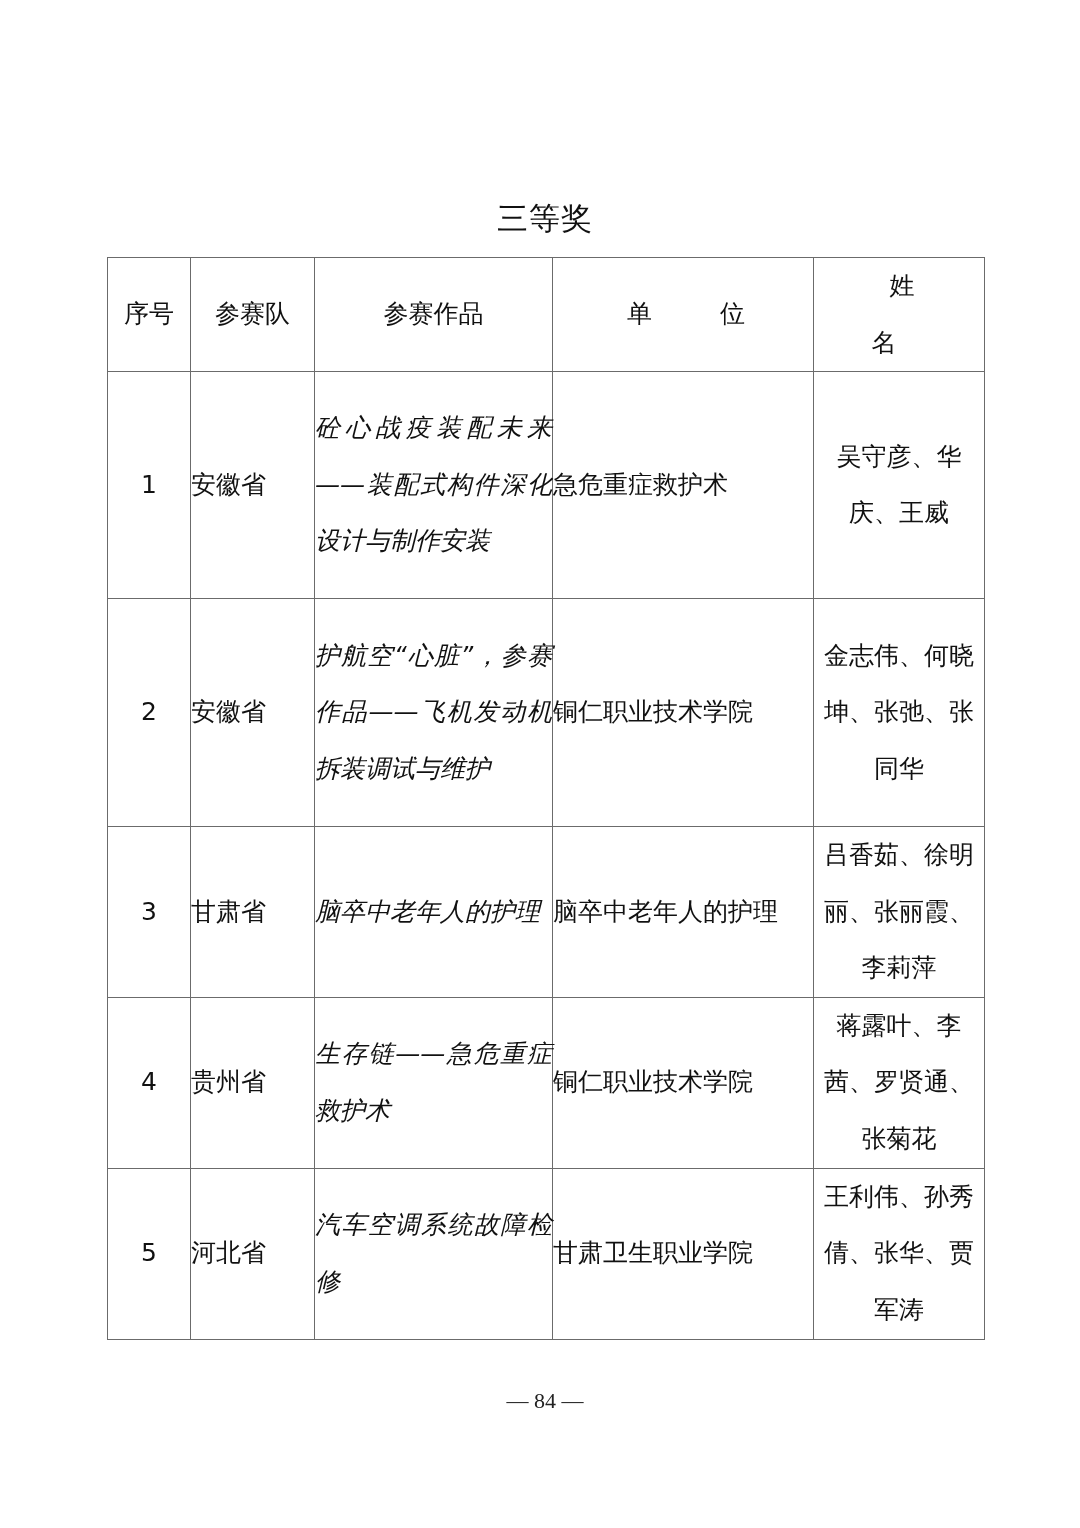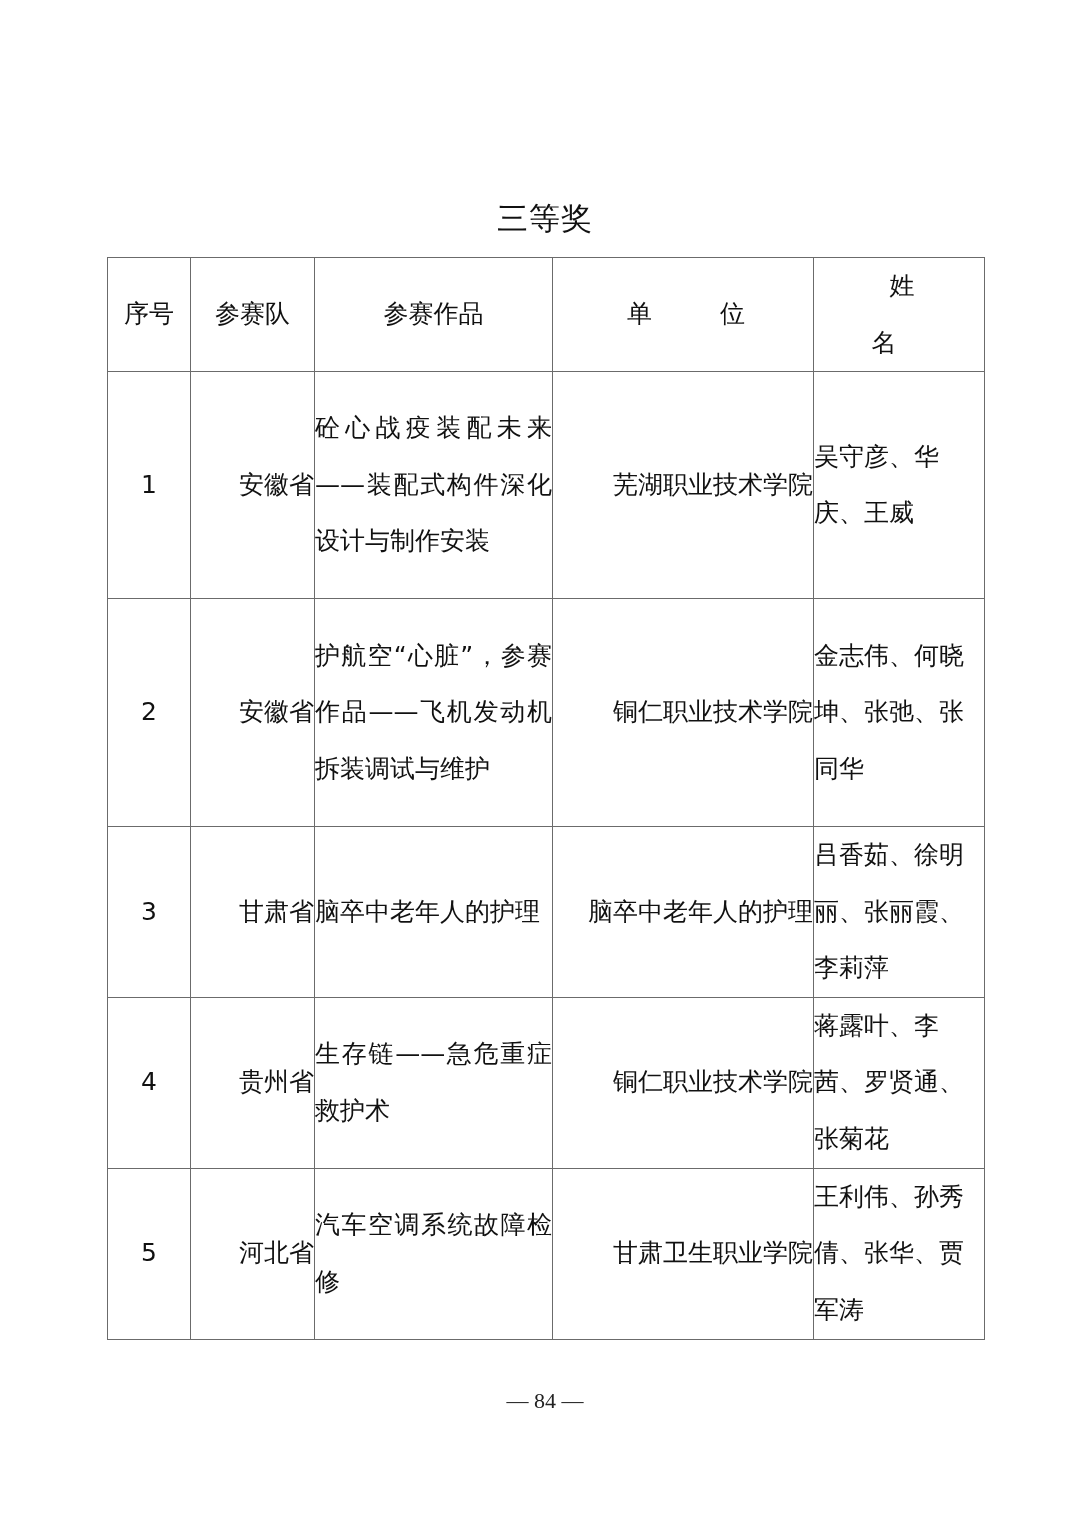--- a/index.html
+++ b/index.html
@@ -6,23 +6,23 @@
     body { width: 1080px; height: 1528px; position: relative; overflow: hidden;
            font-family: "DejaVu Sans", "Liberation Sans", sans-serif; color: #111; }
     .title { position: absolute; left: 0; width: 1090px; top: 196px; text-align: center;
              font-size: 31px; line-height: 44px; letter-spacing: 1px; }
     table.award { position: absolute; left: 107px; top: 257px; border-collapse: collapse;
                   table-layout: fixed; width: 877px; }
     table.award td, table.award th { border: 1.5px solid #6b6b6b; padding: 0; font-weight: normal;
                   font-size: 25px; line-height: 56.5px; vertical-align: middle; }
     th { text-align: center; height: 76px; }
     td.num { text-align: center; }
-    td.team, td.unit { text-align: right; padding-left: 9px; }
-    td.work { padding-left: 8px; padding-right: 6px; text-align: justify; }
-    td.names { padding-left: 9px; padding-right: 6px; }
+    td.team, td.unit { text-align: left; padding-left: 9px; }
+    td.work { padding-left: 8px; padding-right: 6px; text-align: justify; font-style: italic; }
+    td.names { padding-left: 9px; padding-right: 6px; text-align: center; }
     .sp { letter-spacing: 30px; margin-left: 36px; }
     .page-num { position: absolute; left: 0; width: 1090px; top: 1388px; text-align: center;
                 font-family: "Liberation Serif", "DejaVu Serif", serif; font-size: 22px; color: #222; }
   </style>
 </head>
 <body>
 
 <div class="title">三等奖</div>
 
 <table class="award">
@@ -40,21 +40,21 @@
       <th>参赛作品</th>
       <th><span class="sp">单  位</span></th>
       <th><span class="sp">姓  名</span></th>
     </tr>
   </thead>
   <tbody>
     <tr style="height:227px">
       <td class="num">1</td>
       <td class="team">安徽省</td>
       <td class="work">砼心战疫装配未来——装配式构件深化设计与制作安装</td>
-      <td class="unit">芜湖职业技术学院</td>
+      <td class="unit">急危重症救护术</td>
       <td class="names">吴守彦、华庆、王威</td>
     </tr>
     <tr style="height:228px">
       <td class="num">2</td>
       <td class="team">安徽省</td>
       <td class="work">护航空“心脏”，参赛作品——飞机发动机拆装调试与维护</td>
       <td class="unit">铜仁职业技术学院</td>
       <td class="names">金志伟、何晓坤、张弛、张同华</td>
     </tr>
     <tr style="height:170px">

